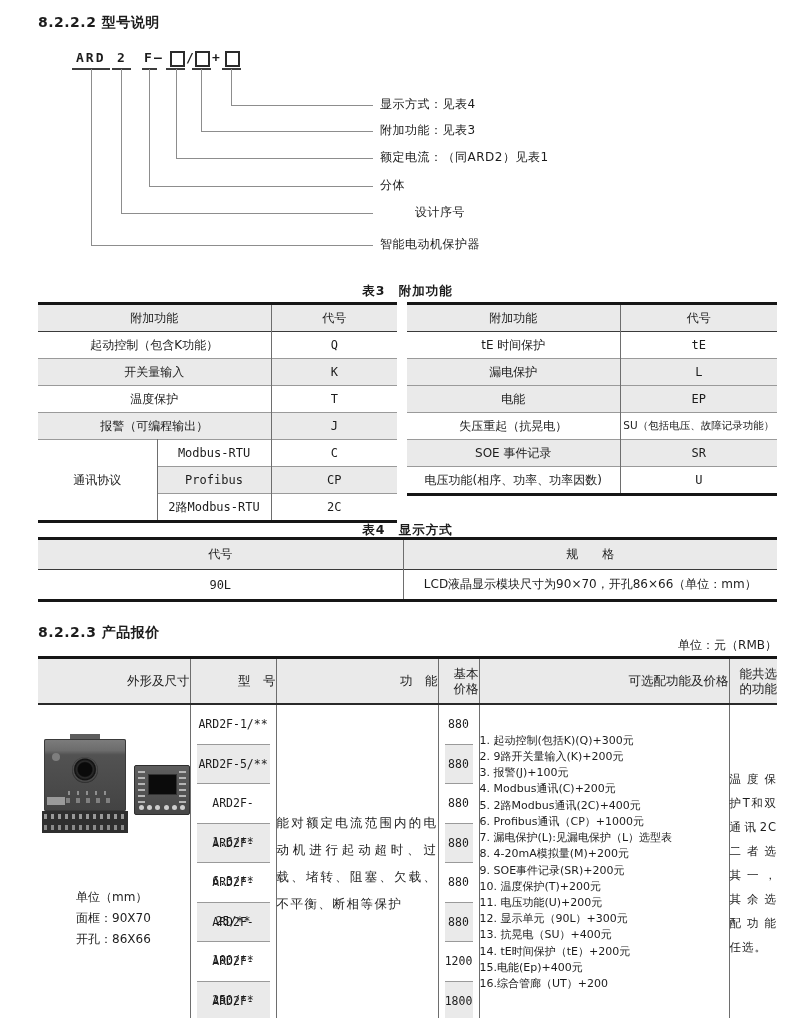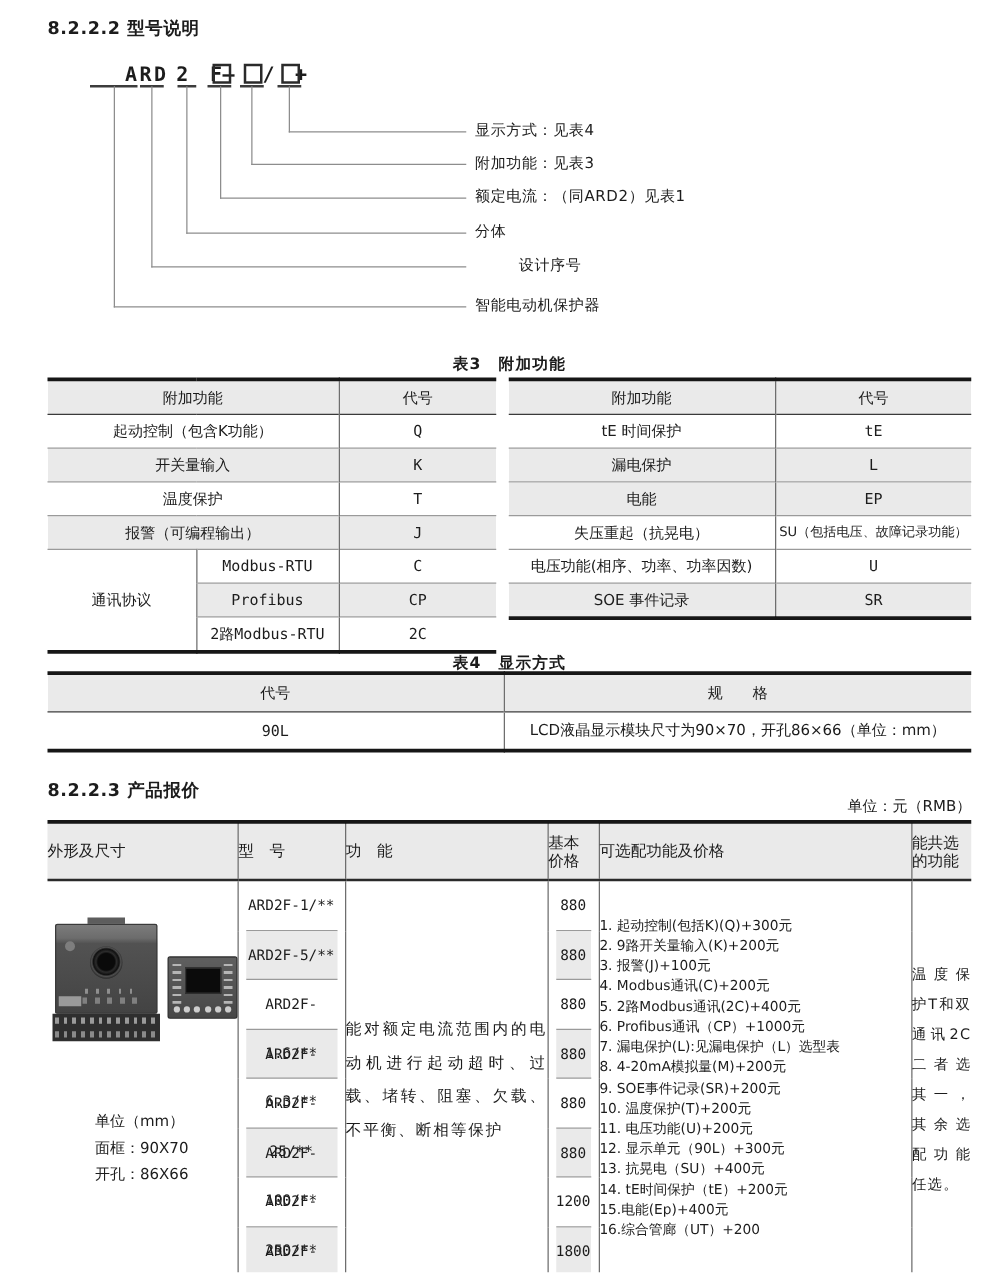--- a/index.html
+++ b/index.html
@@ -3,40 +3,40 @@
 <meta charset="utf-8">
 <style>
   html,body{margin:0;padding:0;background:#ffffff;}
   body{width:800px;height:1018px;font-family:"DejaVu Sans","Liberation Sans",sans-serif;color:#1c1c1c;}
   .page{position:relative;width:800px;height:1018px;background:#fff;overflow:hidden;}
 
   .sec-title{position:absolute;left:38px;font-size:14px;font-weight:bold;letter-spacing:.5px;}
 
   
   .diagram{position:absolute;left:0;top:0;width:800px;height:270px;}
-  .tok{position:absolute;top:50px;font-family:"DejaVu Sans Mono","Liberation Mono",monospace;font-weight:bold;font-size:16px;letter-spacing:1px;margin-left:24px;}
+  .tok{position:absolute;top:50px;font-family:"DejaVu Sans Mono","Liberation Mono",monospace;font-weight:bold;font-size:13px;letter-spacing:1px;}
   .sq{position:absolute;top:51px;width:11px;height:12px;border:2px solid #2a2a2a;}
   .ul{position:absolute;top:68px;height:0;border-top:2px solid #3c3c3c;}
   .conn{position:absolute;top:69px;border-left:1.2px solid #8d8d8d;border-bottom:1.2px solid #8d8d8d;}
   .dlabel{position:absolute;left:380px;font-size:12px;letter-spacing:.5px;white-space:nowrap;}
 
   
   table.dt{position:absolute;border-collapse:collapse;table-layout:fixed;font-size:12px;border-top:3px solid #161616;border-bottom:3px solid #161616;}
   table.dt td{height:26px;text-align:center;padding:0 2px;overflow:hidden;white-space:nowrap;}
   table.dt tr{border-bottom:1px solid #9a9a9a;}
   table.dt tr.hd{border-bottom:1.6px solid #3a3a3a;}
   table.dt tr:last-child{border-bottom:none;}
   td.vs{border-left:1px solid #6e6e6e;}
   .g{background:#eaeaea;}
   .cap{position:absolute;left:38px;width:739px;text-align:center;font-size:12.5px;font-weight:600;letter-spacing:1px;}
   .mono{font-family:"DejaVu Sans Mono","Liberation Mono",monospace;}
 
   
   table.pt{position:absolute;left:38px;top:656px;width:739px;border-collapse:collapse;table-layout:fixed;font-size:12px;border-top:3px solid #161616;border-bottom:3px solid #161616;}
-  table.pt tr.hd td{background:#eaeaea;border-bottom:2px solid #2a2a2a;height:44px;font-size:12.5px;text-align:left;vertical-align:middle;padding:0;}
+  table.pt tr.hd td{background:#eaeaea;border-bottom:2px solid #2a2a2a;height:44px;font-size:12.5px;text-align:right;vertical-align:middle;padding:0;}
   table.pt td{padding:0;}
   .pre{white-space:pre-line;line-height:15px;}
   table.pt tr.mrow{height:38.5px;}
   td.mcol{vertical-align:top;}
   .box{height:38.5px;line-height:38.5px;margin:0 6px;text-align:center;font-size:11.5px;border-bottom:1px solid #9a9a9a;background-clip:padding-box;}
   .box.last{border-bottom:none;}
   td.func{vertical-align:middle;text-align:justify;font-size:12.5px;line-height:27px;letter-spacing:1.5px;padding:0 9px;}
   td.opts{vertical-align:middle;text-align:left;font-size:11px;line-height:16.2px;padding:6px 2px 2px 10px;}
   td.share{vertical-align:middle;text-align:justify;font-size:11.5px;line-height:24px;padding:0 7px;letter-spacing:1px;}
   td.photo{vertical-align:top;text-align:left;}
@@ -179,26 +179,26 @@
     </tr>
     <tr>
       <td class="g">电能</td>
       <td class="vs g mono">EP</td>
     </tr>
     <tr>
       <td>失压重起（抗晃电）</td>
       <td class="vs" style="font-size:10.5px;">SU（包括电压、故障记录功能）</td>
     </tr>
     <tr>
+      <td class="g">SOE 事件记录</td>
+      <td class="vs g mono">SR</td>
+    </tr>
+    <tr>
       <td>电压功能(相序、功率、功率因数)</td>
       <td class="vs mono">U</td>
-    </tr>
-    <tr>
-      <td class="g">SOE 事件记录</td>
-      <td class="vs g mono">SR</td>
     </tr>
   </tbody>
     </table>
 
   <div class="cap" style="top:522px;">表4　显示方式</div>
   <table class="dt" style="left:38px;top:537px;width:739px;">
     <colgroup>
         <col style="width:365px">
         <col style="width:374px">
       </colgroup>

